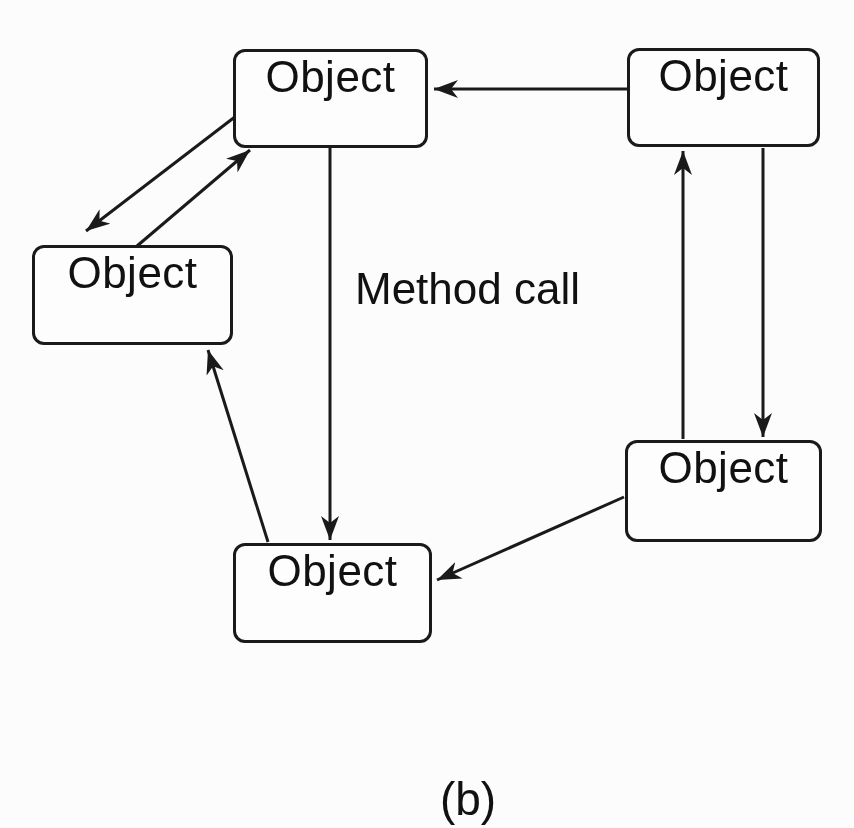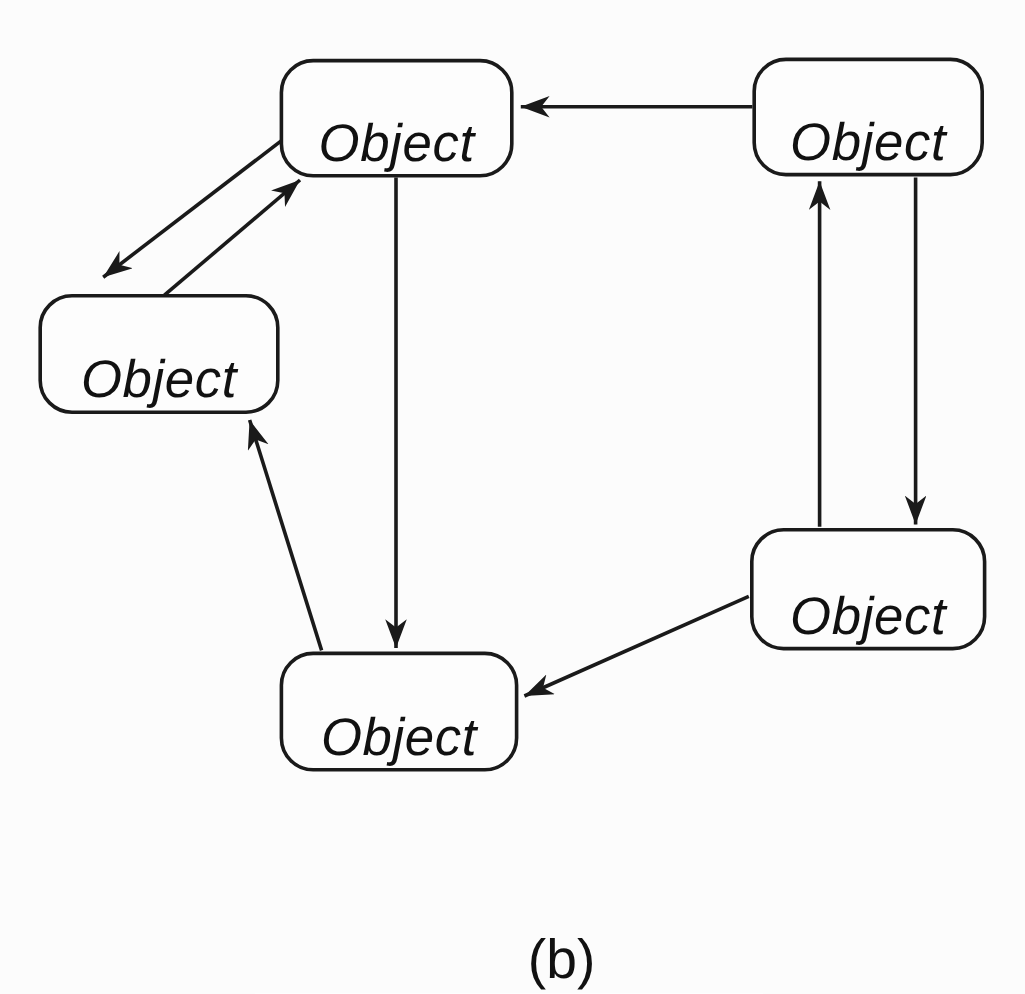--- a/index.html
+++ b/index.html
@@ -20,26 +20,25 @@
     left: 0;
     top: 0;
     width: 854px;
     height: 828px;
     display: block;
   }
   .node {
     position: absolute;
     box-sizing: border-box;
     border: 3px solid #1a1a1a;
-    border-radius: 28px;
+    border-radius: 12px;
     background: #fdfdfd;
     display: flex;
-    align-items: flex-end;
+    align-items: flex-start;
     justify-content: center;
-    font-style: italic;
   }
   .node span {
     font-size: 44px;
     color: #111111;
     letter-spacing: 0.5px;
     white-space: nowrap;
   }
   .node-top         { left: 233px; top: 49px;  width: 195px; height: 99px; }
   .node-top-right   { left: 627px; top: 48px;  width: 193px; height: 99px; }
   .node-left        { left: 32px;  top: 245px; width: 201px; height: 100px; }
@@ -105,16 +104,17 @@
   </div>
 
   <div class="node node-bottom-right">
     <span>Object</span>
   </div>
 
   <div class="node node-bottom">
     <span>Object</span>
   </div>
 
+  <div class="edge-label">Method call</div>
 
   <div class="caption">(b)</div>
 
 </div>
 
 </body></html>

